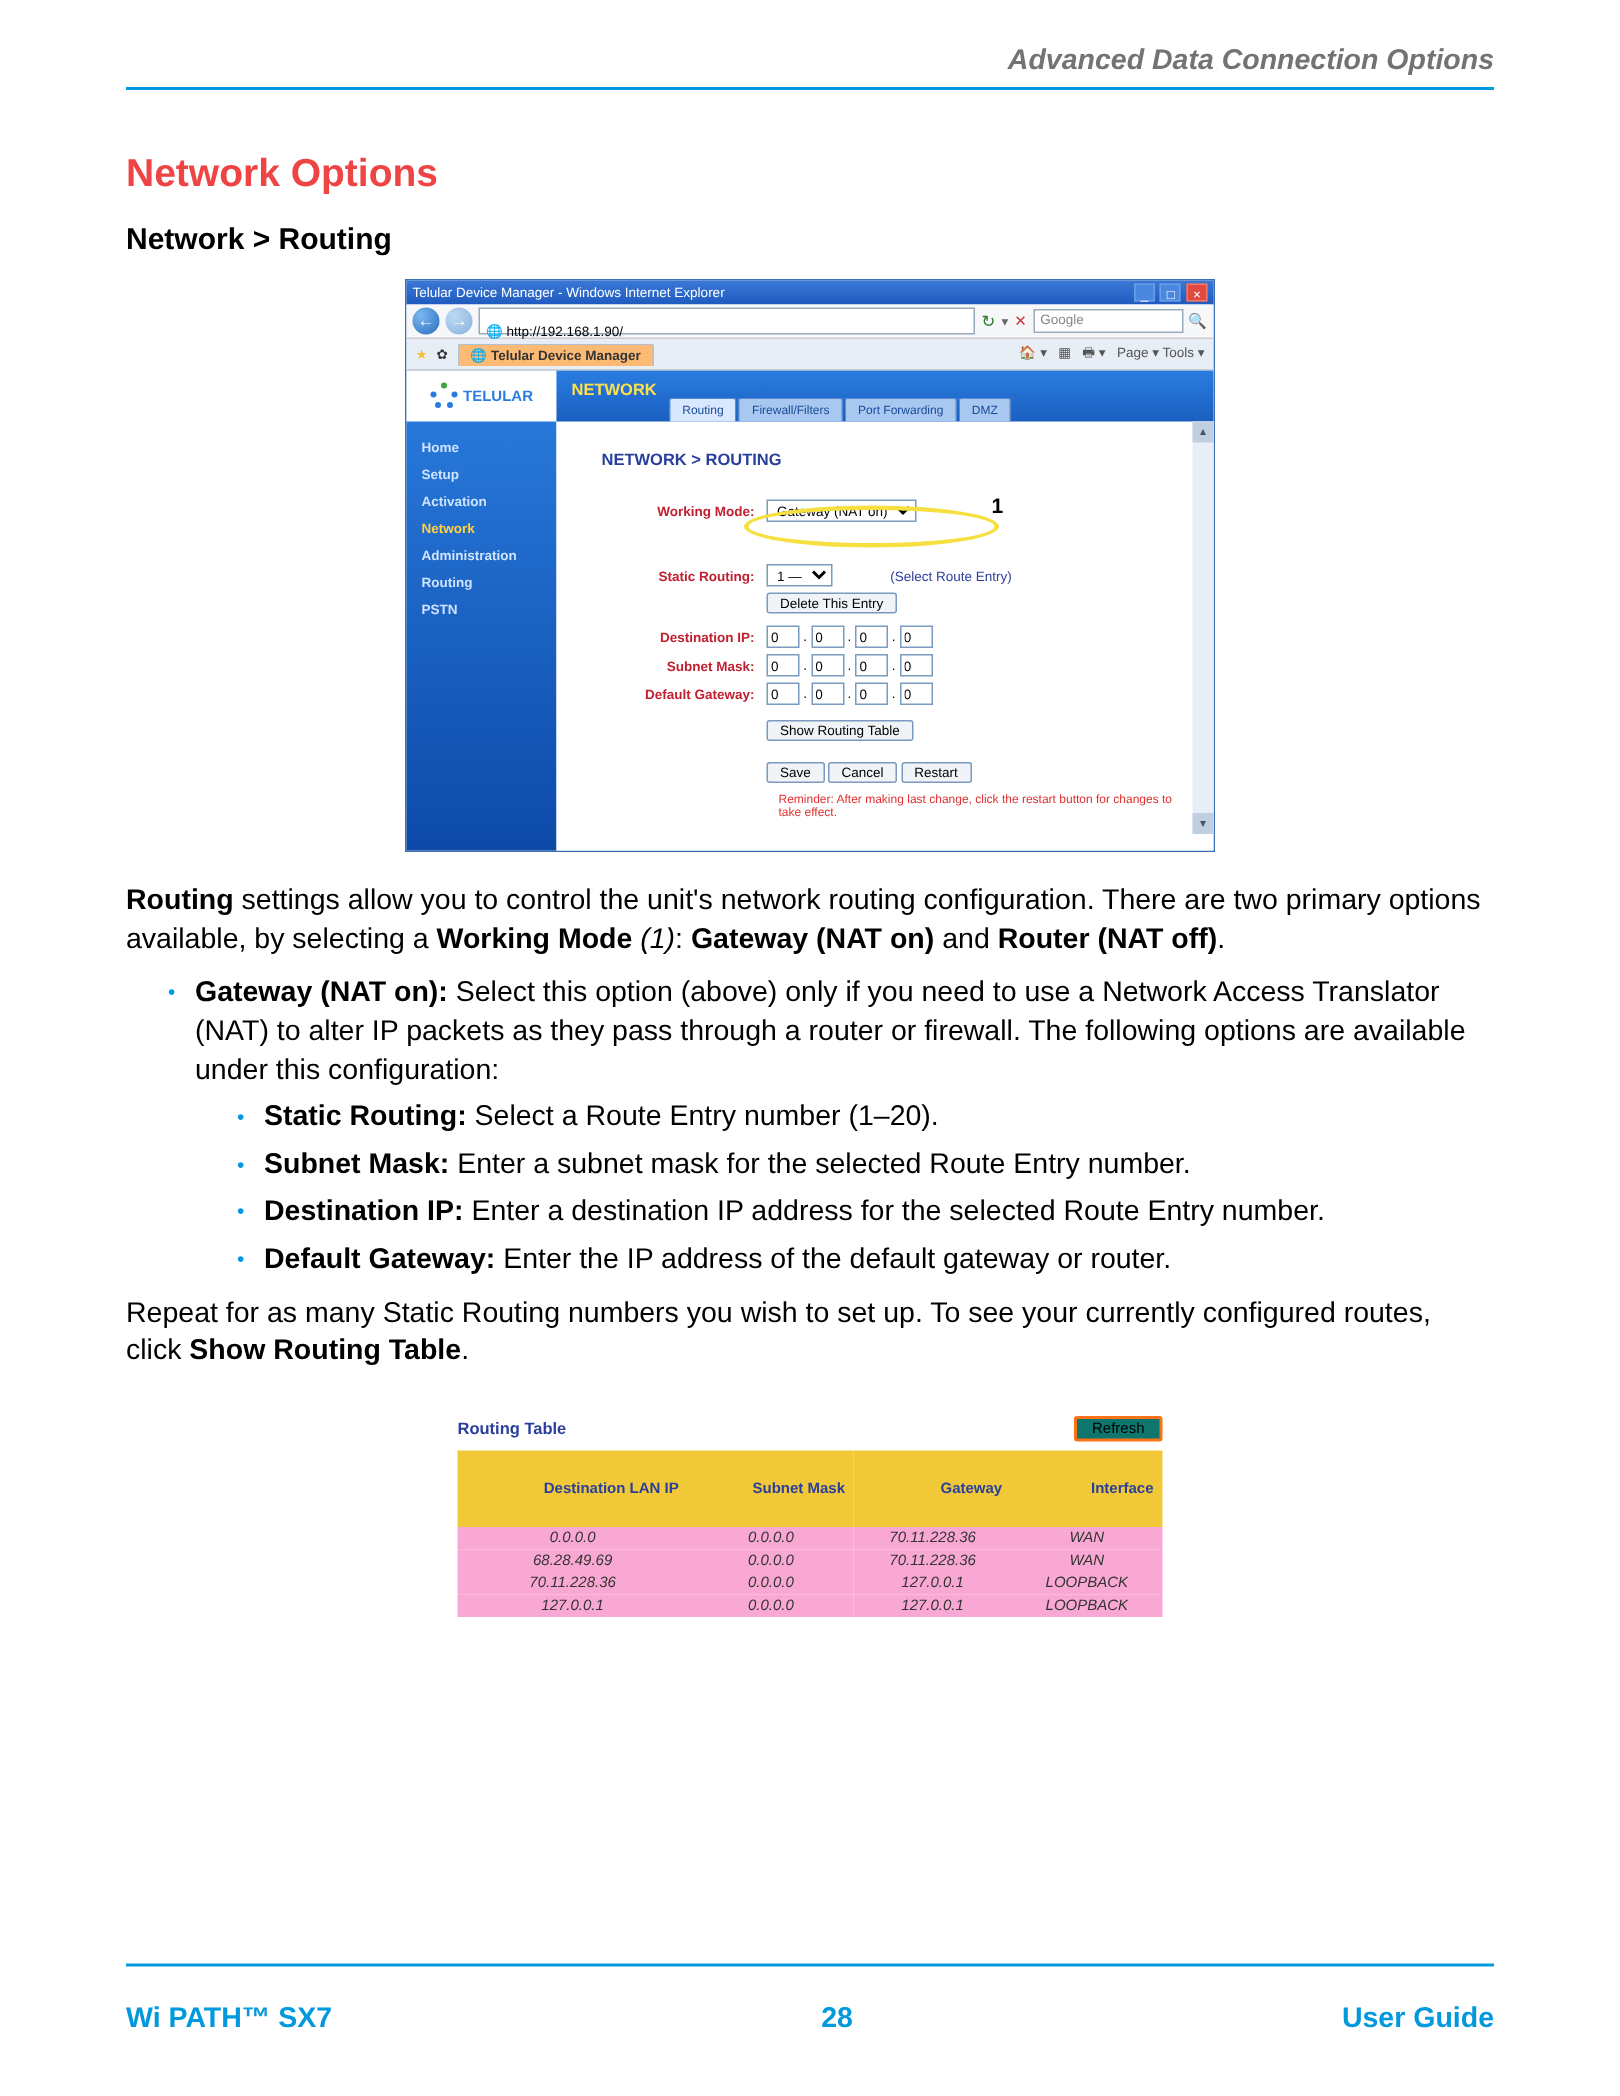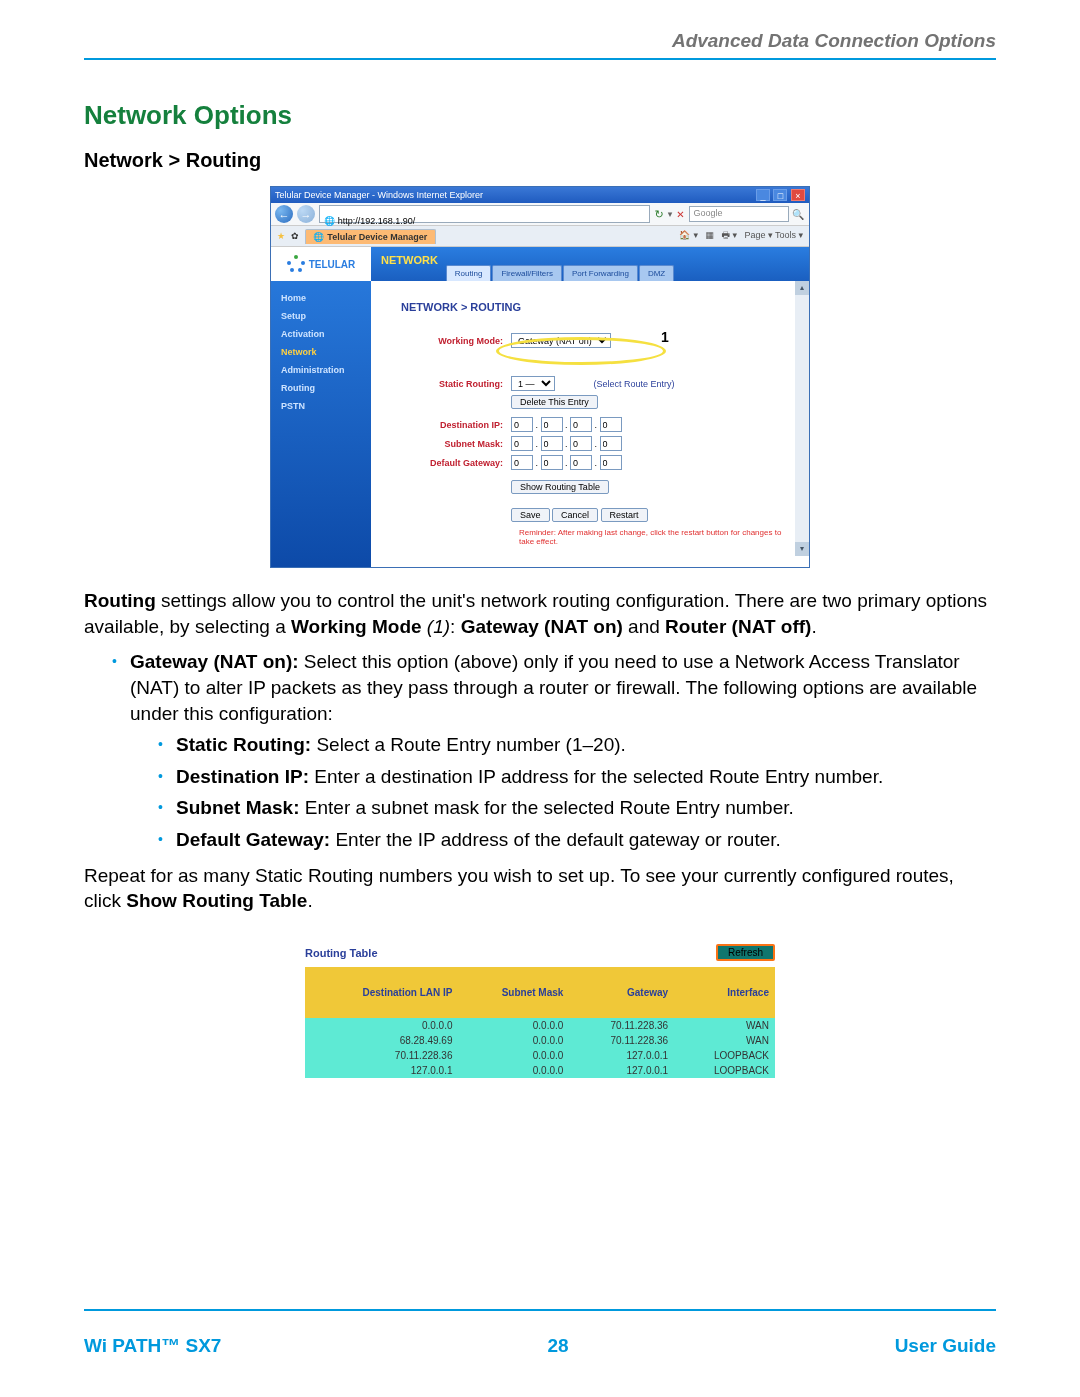--- a/index.html
+++ b/index.html
@@ -25,21 +25,21 @@
   }
   .hr-line {
     border: none;
     border-top: 2px solid #0099dd;
     margin: 0 0 40px 0;
   }
   h1 {
     font-size: 26px;
     font-weight: bold;
     margin: 0 0 18px 0;
-    color: #15803d;
+    color: #ef4444;
   }
   h2 {
     font-size: 20px;
     font-weight: bold;
     margin: 0 0 14px 0;
     color: #000;
   }
   .screenshot {
     width: 540px;
     margin: 0 auto 20px auto;
@@ -329,24 +329,25 @@
   }
   table.rt th {
     background: #f0c838;
     color: #2a3f9a;
     font-weight: bold;
     padding: 20px 6px;
     border: none;
     text-align: right;
   }
   table.rt td {
-    text-align: right;
+    text-align: center;
     padding: 2px 6px;
     color: #333;
-    background: #5eead4;
+    background: #f9a8d4;
+    font-style: italic;
   }
   .footer {
     position: absolute;
     bottom: 40px;
     left: 84px;
     right: 84px;
   }
   .footer-hr {
     border: none;
     border-top: 2px solid #0099dd;
@@ -496,22 +497,22 @@
   </div>
 
   <p class="body-text">
     <b>Routing</b><span> settings allow you to control the unit's network routing configuration. There are two primary options available, by selecting a </span><b>Working Mode</b><i> (1)</i><span>: </span><b>Gateway (NAT on)</b><span> and </span><b>Router (NAT off)</b><span>.</span>
   </p>
   <ul class="doc-list">
     <li>
       <b>Gateway (NAT on):</b><span> Select this option (above) only if you need to use a Network Access Translator (NAT) to alter IP packets as they pass through a router or firewall. The following options are available under this configuration:</span>
       <ul class="doc-sublist">
         <li><b>Static Routing:</b><span> Select a Route Entry number (1–20).</span></li>
+        <li><b>Subnet Mask:</b><span> Enter a subnet mask for the selected Route Entry number.</span></li>
         <li><b>Destination IP:</b><span> Enter a destination IP address for the selected Route Entry number.</span></li>
-        <li><b>Subnet Mask:</b><span> Enter a subnet mask for the selected Route Entry number.</span></li>
         <li><b>Default Gateway:</b><span> Enter the IP address of the default gateway or router.</span></li>
       </ul>
     </li>
   </ul>
   <p class="body-text">
     <span>Repeat for as many Static Routing numbers you wish to set up. To see your currently configured routes, click </span><b>Show Routing Table</b><span>.</span>
   </p>
 
   <div class="routing-table-block">
     <div class="rt-head">

